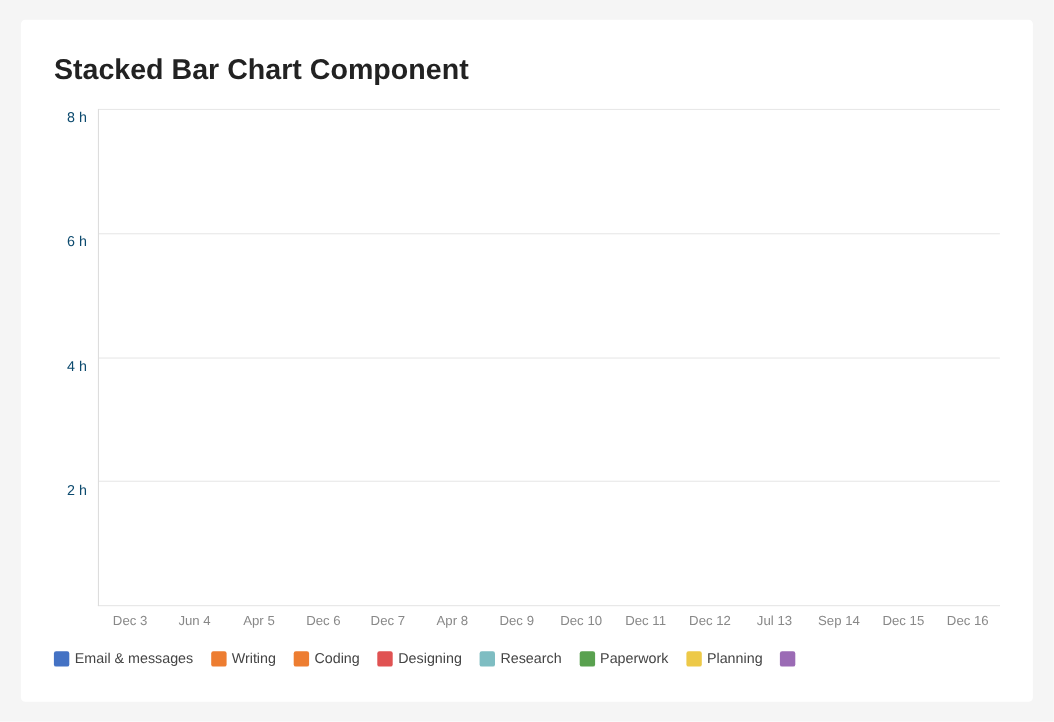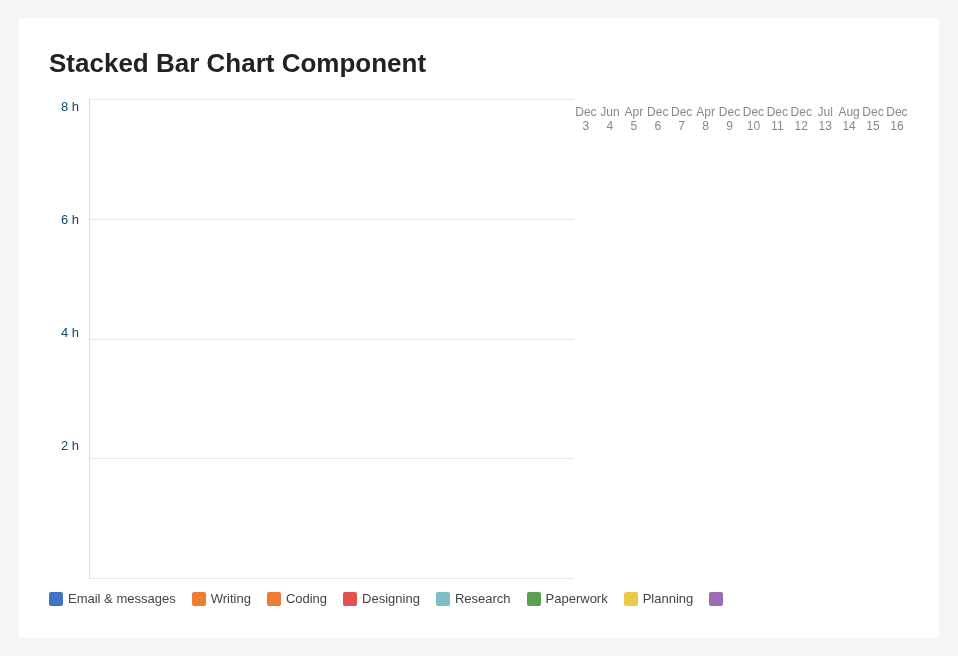--- a/index.html
+++ b/index.html
@@ -42,21 +42,21 @@
       width: 40px;
       flex-shrink: 0;
     }
     .y-label {
       font-size: 13px;
       color: #0c4a6e;
     }
     .bars-and-xaxis {
       flex: 1;
       display: flex;
-      flex-direction: row;
+      flex-direction: column;
     }
     .bars-row {
       flex: 1;
       display: flex;
       align-items: flex-end;
       border-left: 1px solid #ddd;
       border-bottom: 1px solid #ddd;
       position: relative;
       padding: 0 4px;
     }
@@ -260,21 +260,21 @@
           <div class="x-label">Jun 4</div>
           <div class="x-label">Apr 5</div>
           <div class="x-label">Dec 6</div>
           <div class="x-label">Dec 7</div>
           <div class="x-label">Apr 8</div>
           <div class="x-label">Dec 9</div>
           <div class="x-label">Dec 10</div>
           <div class="x-label">Dec 11</div>
           <div class="x-label">Dec 12</div>
           <div class="x-label">Jul 13</div>
-          <div class="x-label">Aug 14</div>
+          <div class="x-label">Sep 14</div>
           <div class="x-label">Dec 15</div>
           <div class="x-label">Dec 16</div>
         </div>
     </div>
   </div>
   <div class="legend" id="legend">
       <div class="legend-item">
         <div class="legend-color" style="background-color: rgb(68, 114, 196);"></div>
         <span>Email &amp; messages</span>
       </div>

